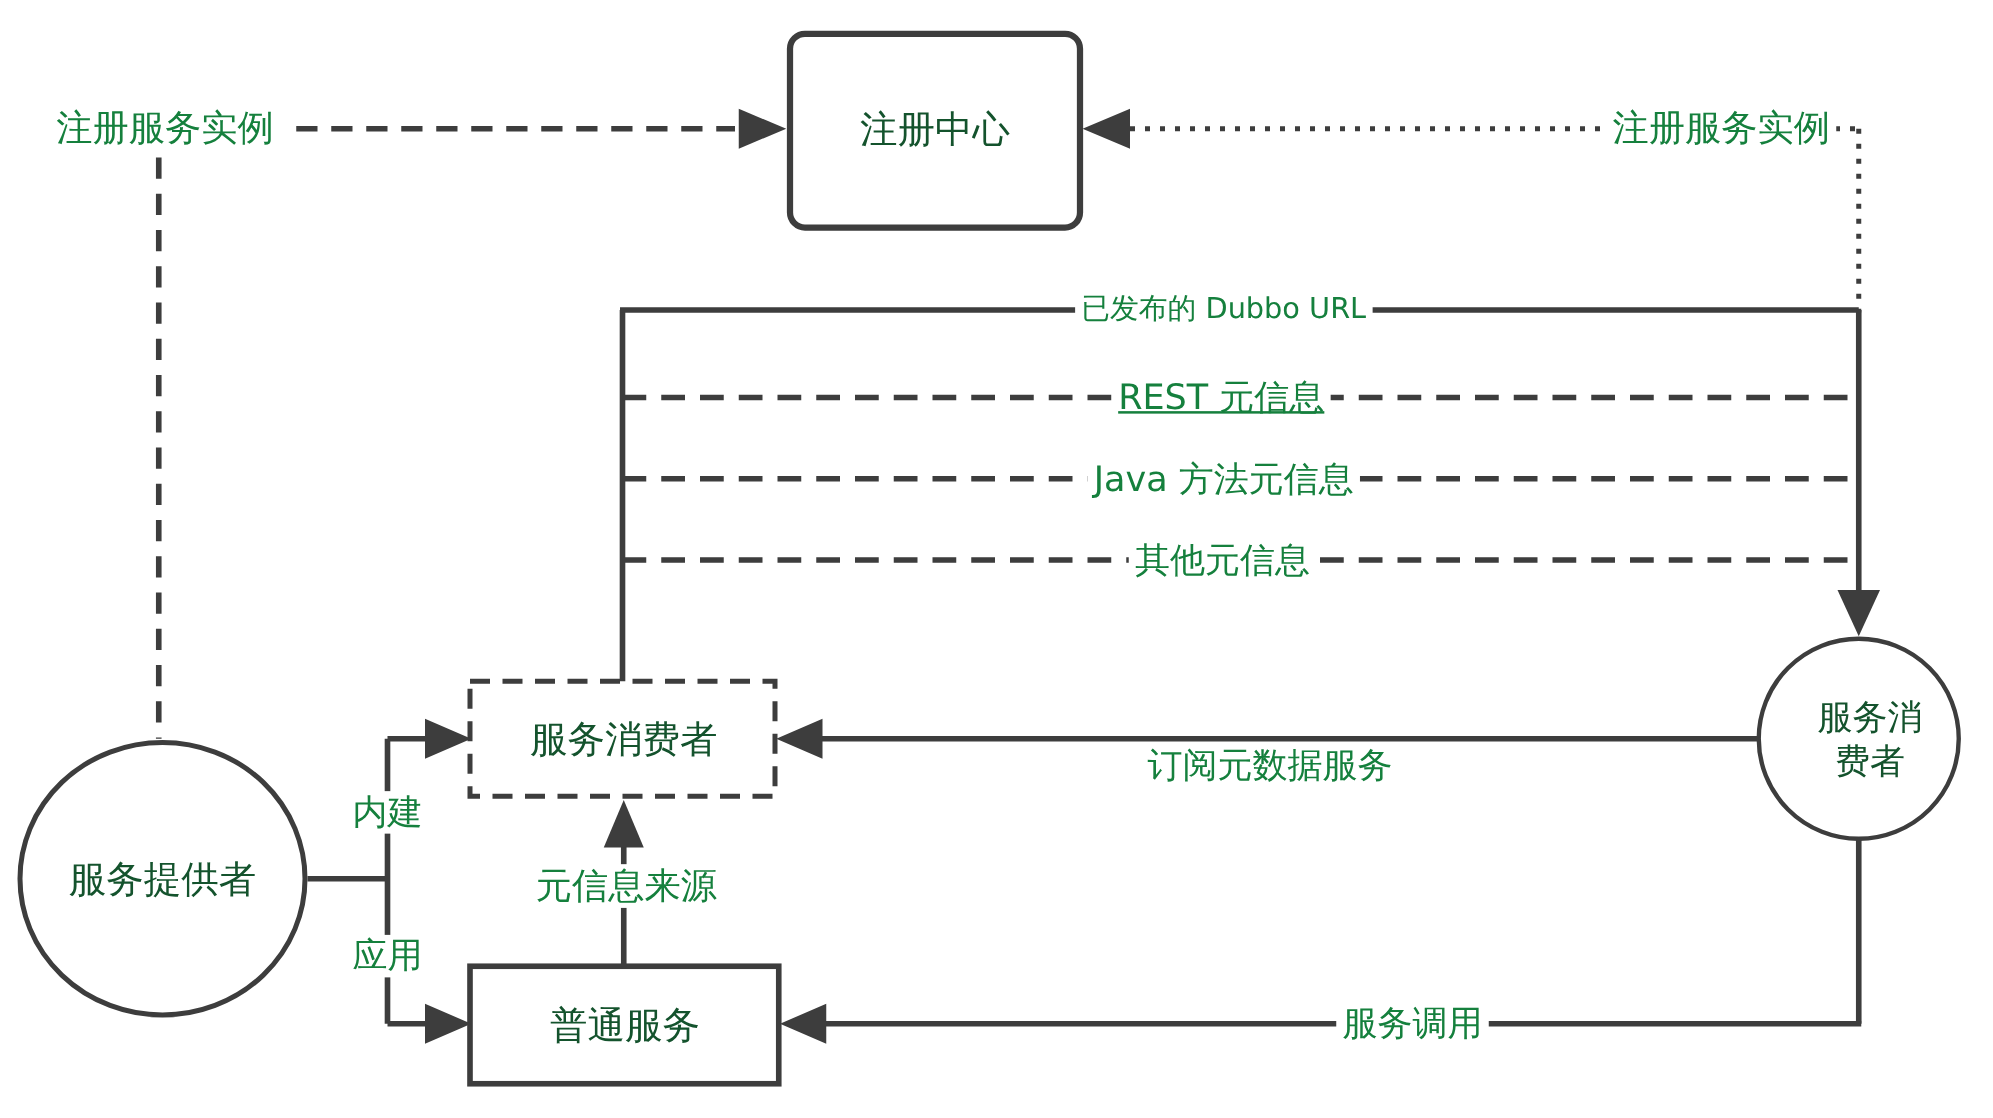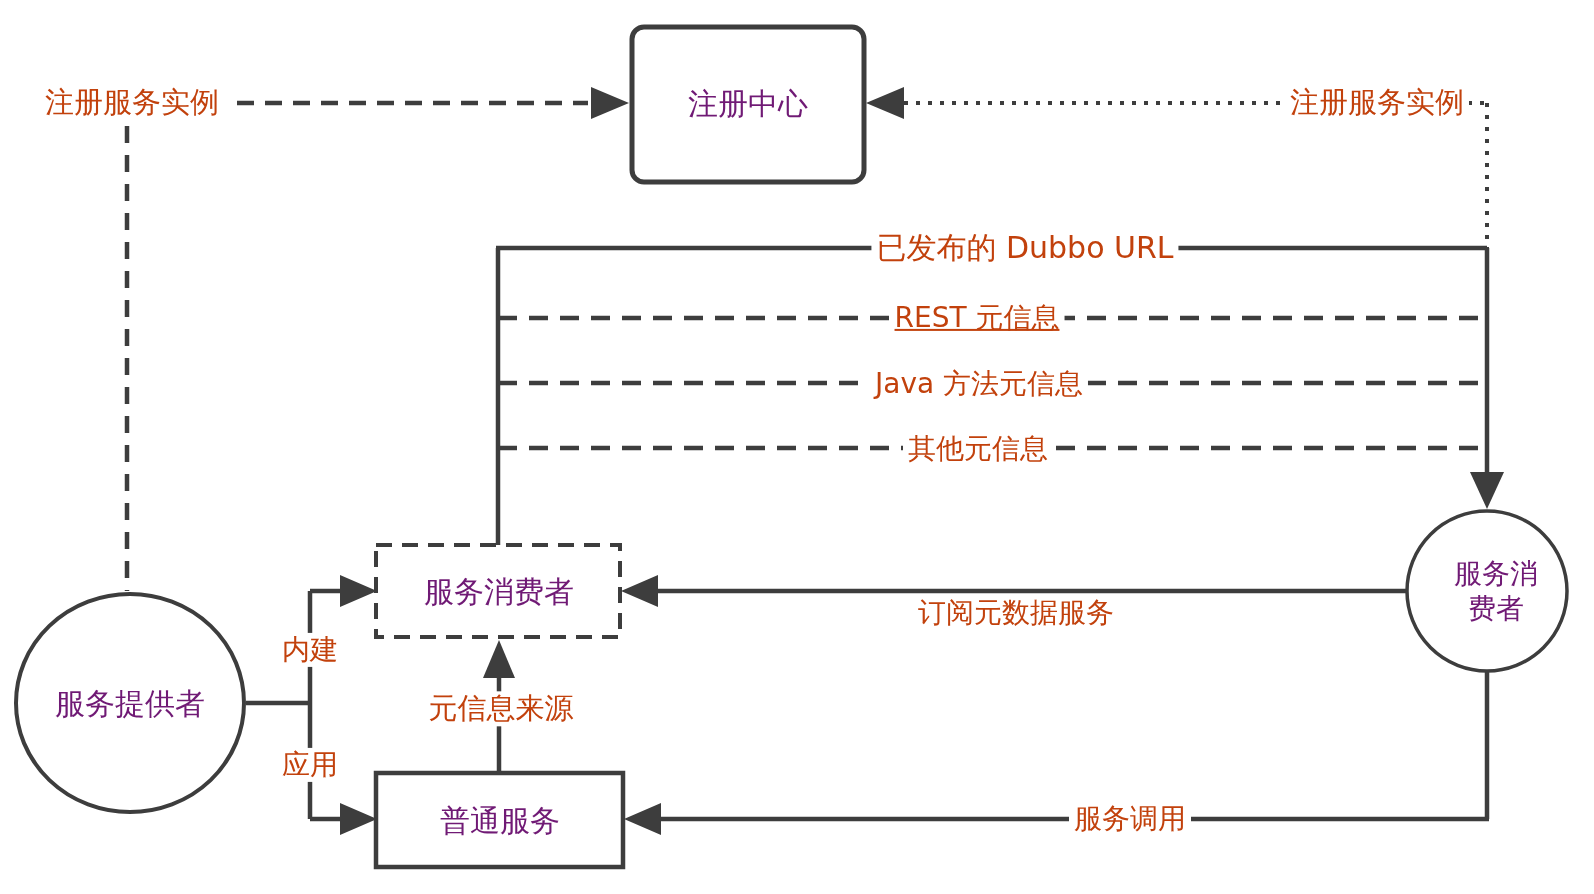--- a/index.html
+++ b/index.html
@@ -15,33 +15,33 @@
     background: #ffffff;
     overflow: hidden;
   }
   #diagram-svg {
     position: absolute;
     left: 0;
     top: 0;
   }
   .lbl {
     position: absolute;
-    color: #c2410c;
+    color: #15803d;
     white-space: nowrap;
     background: #ffffff;
     padding: 1px 5px;
     line-height: 1.15;
     font-size: 28px;
     transform: translate(-50%, -50%);
   }
   .lbl.plain { background: transparent; }
   .lbl.left-anchor { transform: translate(0, -50%); }
   .node-lbl {
     position: absolute;
-    color: #701a75;
+    color: #14532d;
     font-size: 30px;
     line-height: 1.25;
     text-align: center;
     transform: translate(-50%, -50%);
     background: transparent;
     white-space: nowrap;
   }
   .node-lbl.wrap {
     white-space: normal;
     width: 96px;
@@ -109,21 +109,21 @@
   <div class="node-lbl wrap" style="left:1496px; top:591px;text-align:center;">服务消费者</div>
 
   <div class="node-lbl" style="left:499px; top:592px;">服务消费者</div>
 
   <div class="node-lbl" style="left:500px; top:821px;">普通服务</div>
 
   <div class="lbl plain left-anchor" style="left:40px; top:103px; font-size:29px;">注册服务实例</div>
 
   <div class="lbl" style="left:1377px; top:103px; font-size:29px;">注册服务实例</div>
 
-  <div class="lbl" style="left:979px; top:248px; font-size:30px;margin-left:46px;">已发布的 Dubbo URL</div>
+  <div class="lbl" style="left:979px; top:248px; font-size:23px;">已发布的 Dubbo URL</div>
 
   <div class="lbl" style="left:977px; top:318px;text-decoration:underline;">REST 元信息</div>
 
   <div class="lbl" style="left:979px; top:384px;">Java 方法元信息</div>
 
   <div class="lbl" style="left:978px; top:449px;">其他元信息</div>
 
   <div class="lbl" style="left:1016px; top:613px;">订阅元数据服务</div>
 
   <div class="lbl" style="left:1130px; top:819px;">服务调用</div>

